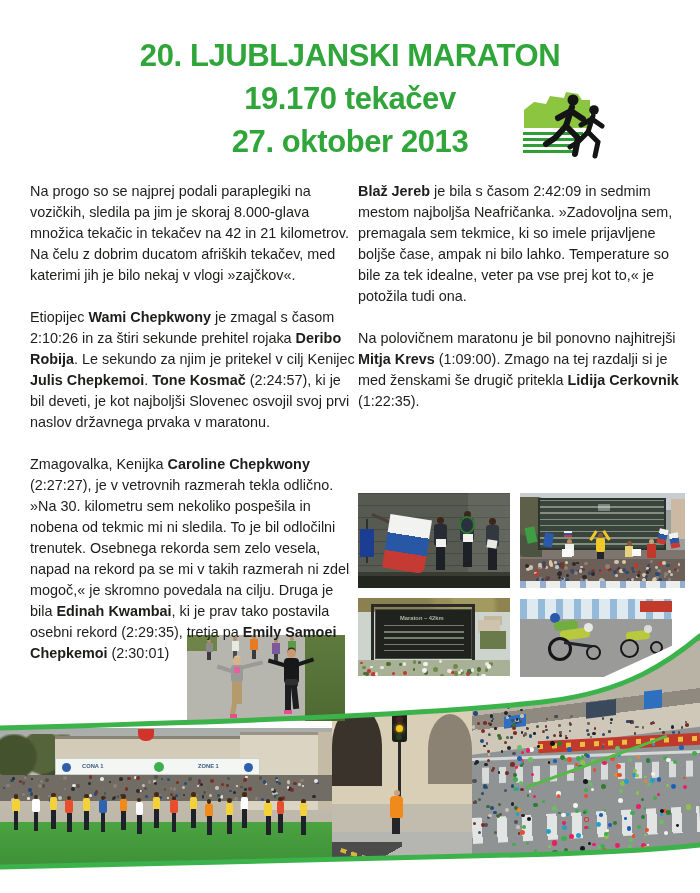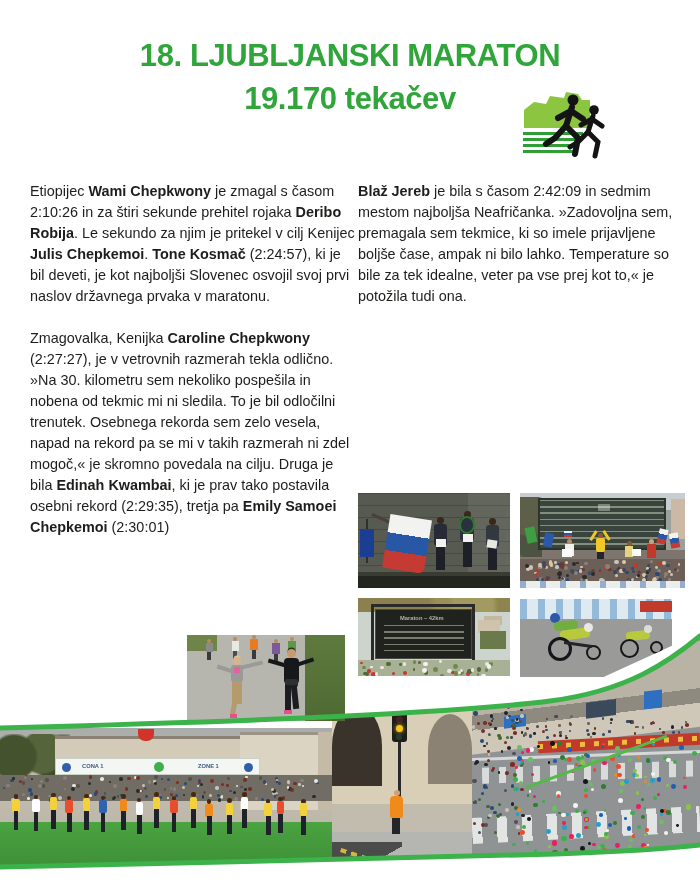--- a/index.html
+++ b/index.html
@@ -32,22 +32,23 @@
   .fig-legs{position:absolute;left:2.2px;top:17px;width:4.8px;height:19px;background:#20222a;}
   .tiny-label{font-size:8px;font-weight:bold;white-space:nowrap;transform:scale(.72);transform-origin:left center;display:inline-block;}
   .screen-rows{background:repeating-linear-gradient(180deg,rgba(205,215,190,.5) 0 1.4px,transparent 1.4px 6.2px);}
 </style>
 </head>
 <body>
 
 <div class="page">
 
   <div class="title-block">
-    <div class="title-line">18. LJUBLJANSKI MARATON</div>
+    <div class="title-line">20. LJUBLJANSKI MARATON</div>
     <div class="title-line">19.170 tekačev</div>
+    <div class="title-line">27. oktober 2013</div>
   </div>
 
   <svg class="logo" viewBox="0 0 96 78">
     <path d="M4,22 L14,14 L26,16 L30,8 L44,10 L46,4 L58,6 L62,12 L70,12 L70,40 L4,40 Z" fill="#8cc540"></path>
     <g fill="#2f9e36">
       <rect x="3" y="44" width="60" height="3"></rect>
       <rect x="3" y="50" width="58" height="3"></rect>
       <rect x="3" y="56" width="55" height="3"></rect>
       <rect x="3" y="62" width="50" height="3"></rect>
     </g>
@@ -63,25 +64,27 @@
       <circle cx="74" cy="22" r="4.8" fill="#141414" stroke="none"></circle>
       <path d="M73,28 L68,44"></path>
       <path d="M72,31 L82,38"></path>
       <path d="M72,31 L61,37"></path>
       <path d="M68,44 L78,54 L75,68"></path>
       <path d="M68,44 L58,54 L50,59"></path>
     </g>
   </svg>
 
   <div class="col col-left">
+    <p>Na progo so se najprej podali paraplegiki na vozičkih, sledila pa jim je skoraj 8.000-glava množica tekačic in tekačev na 42 in 21 kilometrov. Na čelu z dobrim ducatom afriških tekačev, med katerimi jih je bilo nekaj v vlogi »zajčkov«.</p>
     <p>Etiopijec <strong>Wami Chepkwony</strong> je zmagal s časom 2:10:26 in za štiri sekunde prehitel rojaka <strong>Deribo Robija</strong>. Le sekundo za njim je pritekel v cilj Kenijec <strong>Julis Chepkemoi</strong>. <strong>Tone Kosmač</strong> (2:24:57), ki je bil deveti, je kot najboljši Slovenec osvojil svoj prvi naslov državnega prvaka v maratonu.</p>
     <p>Zmagovalka, Kenijka <strong>Caroline Chepkwony</strong> (2:27:27), je v vetrovnih razmerah tekla odlično. »Na 30. kilometru sem nekoliko pospešila in nobena od tekmic mi ni sledila. To je bil odločilni trenutek. Osebnega rekorda sem zelo vesela, napad na rekord pa se mi v takih razmerah ni zdel mogoč,« je skromno povedala na cilju. Druga je bila <strong>Edinah Kwambai</strong>, ki je prav tako postavila osebni rekord (2:29:35), tretja pa <strong>Emily Samoei Chepkemoi</strong> (2:30:01)</p>
   </div>
   <div class="col col-right">
     <p><strong>Blaž Jereb</strong> je bila s časom 2:42:09 in sedmim mestom najboljša Neafričanka. »Zadovoljna sem, premagala sem tekmice, ki so imele prijavljene boljše čase, ampak ni bilo lahko. Temperature so bile za tek idealne, veter pa vse prej kot to,« je potožila tudi ona.</p>
+    <p>Na polovičnem maratonu je bil ponovno najhitrejši <strong>Mitja Krevs</strong> (1:09:00). Zmago na tej razdalji si je med ženskami še drugič pritekla <strong>Lidija Cerkovnik</strong> (1:22:35).</p>
   </div>
 
   <div class="strip">
 
     <div class="seg" style="left:0;width:332px;">
       <div class="ph" style="left:0;top:92px;right:0;bottom:0;background:linear-gradient(180deg,#a9adab 0,#c2bcae 60px,#b7b2a4 100%);"></div>
       <div class="ph" style="left:0;top:98px;width:70px;height:46px;background:radial-gradient(circle at 20% 50%,#45522e 0 35%,transparent 40%),radial-gradient(circle at 60% 40%,#55643a 0 40%,transparent 45%),radial-gradient(circle at 90% 60%,#3f4c2a 0 35%,transparent 42%);"></div>
       <div class="ph" style="left:55px;top:100px;width:200px;height:44px;background:linear-gradient(180deg,#8a8273 0 3px,#d3cab8 3px 100%);"></div>
       <div class="ph" style="left:240px;top:96px;width:92px;height:78px;background:linear-gradient(180deg,#9b9486 0 3px,#dcd4c3 3px 100%);box-shadow:inset -14px 0 0 #c4baa6;"></div>
       <div class="ph" style="left:138px;top:93px;width:16px;height:12px;background:#d2342a;border-radius:0 0 7px 7px;"></div>

